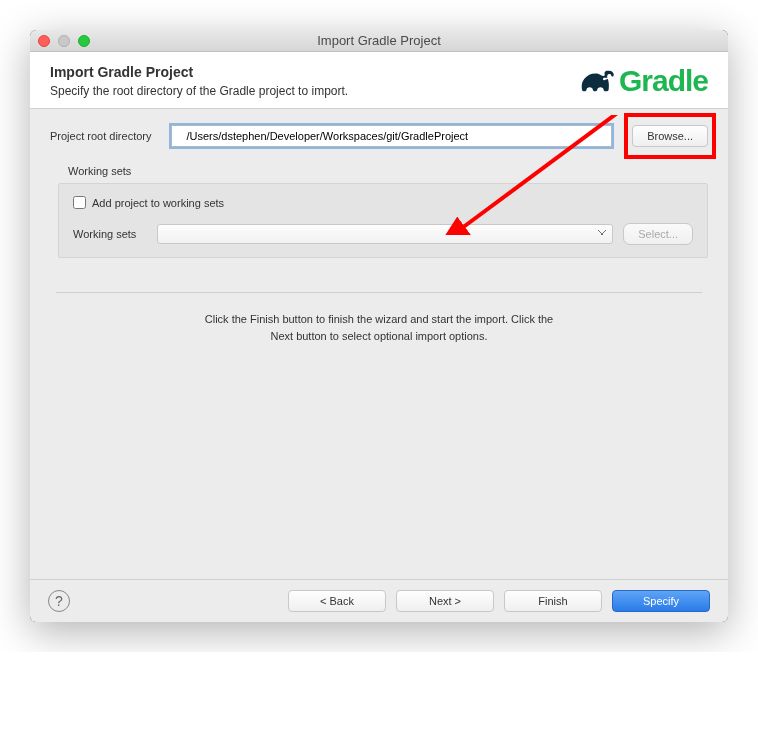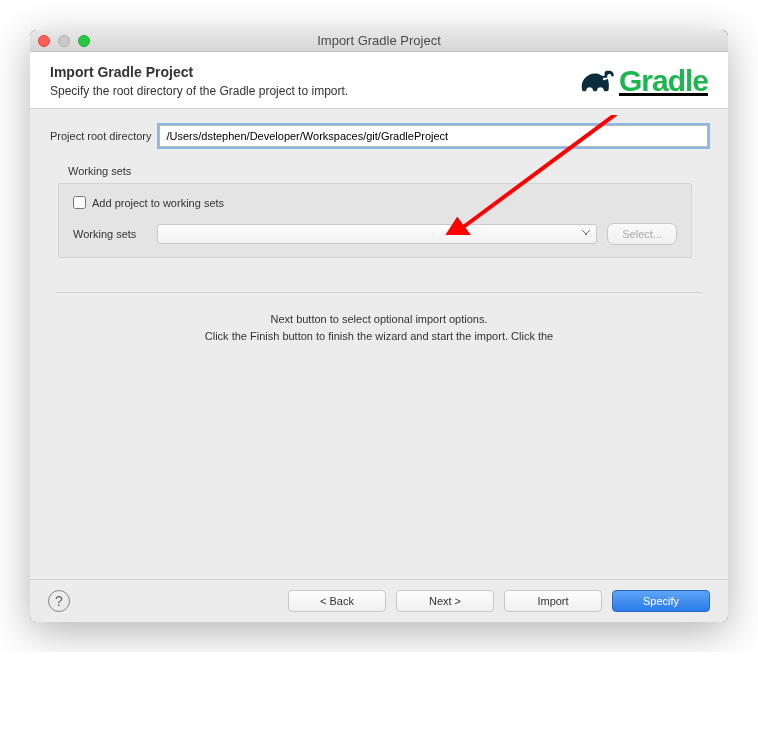--- a/index.html
+++ b/index.html
@@ -60,50 +60,49 @@
     }
     .header-text p {
       font-size: 12px;
       color: #333;
       text-align: right;
     }
     .gradle-logo {
       display: flex;
       align-items: center;
       gap: 4px;
-      text-decoration: underline;
     }
     .gradle-logo svg { width: 38px; height: 30px; }
     .gradle-logo span {
       font-size: 30px;
       font-weight: 700;
       color: #1eb650;
       letter-spacing: -1px;
     }
     .content {
       background: #ececec;
       padding: 16px 20px 0 20px;
       min-height: 470px;
       position: relative;
     }
     .field-row {
       display: flex;
       align-items: center;
-      gap: 8px;
+      gap: 20px;
       margin-bottom: 18px;
     }
     .field-label {
       font-size: 11px;
       color: #333;
       white-space: nowrap;
     }
     .text-input {
       flex: 1;
       height: 22px;
-      padding: 2px 6px;
+      padding: 2px 14px;
       font-size: 11px;
       border: 1px solid #b8b8b8;
       outline: 2.5px solid #8bb6e8;
       background: #fff;
       font-family: inherit;
     }
     .btn {
       height: 22px;
       padding: 0 14px;
       font-size: 11px;
@@ -127,21 +126,21 @@
       margin-left: 18px;
       margin-bottom: 6px;
       display: block;
     }
     .ws-panel {
       background: #e4e4e4;
       border: 1px solid #d4d4d4;
       border-radius: 2px;
       padding: 12px 14px;
       margin-left: 8px;
-      margin-right: 16px;
+      margin-right: 0;
     }
     .checkbox-row {
       display: flex;
       align-items: center;
       gap: 6px;
       margin-bottom: 14px;
     }
     .checkbox-row input { width: 13px; height: 13px; }
     .checkbox-row label { font-size: 11px; color: #333; }
     .ws-select-row {
@@ -255,47 +254,50 @@
         <marker id="ah" markerWidth="10" markerHeight="10" refX="2" refY="3" orient="auto">
           <path d="M0,0 L0,6 L8,3 z" fill="#ff0000"></path>
         </marker>
       </defs>
       <line x1="210" y1="-4" x2="48" y2="116" stroke="#ff0000" stroke-width="4" marker-end="url(#ah)"></line>
     </svg>
 
     <div class="field-row">
       <span class="field-label">Project root directory</span>
       <input class="text-input" type="text" value="/Users/dstephen/Developer/Workspaces/git/GradleProject" style="">
+      <div class="browse-highlight">
+        <button class="btn">Browse...</button>
+      </div>
     </div>
 
     <div class="working-sets">
       <span class="ws-label">Working sets</span>
       <div class="ws-panel">
         <div class="checkbox-row">
           <input type="checkbox" id="cb1" style="">
           <label for="cb1">Add project to working sets</label>
         </div>
         <div class="ws-select-row">
           <span class="field-label">Working sets</span>
           <div class="select"></div>
           <button class="btn btn-disabled">Select...</button>
         </div>
       </div>
     </div>
 
     <hr class="divider">
 
     <div class="hint">
+      <div>Click the Finish button to finish the wizard and start the import. Click the</div>
       <div>Next button to select optional import options.</div>
-      <div>Click the Finish button to finish the wizard and start the import. Click the</div>
     </div>
   </div>
 
   <div class="footer">
     <div class="help-icon">
       <span>?</span>
     </div>
     <button class="btn">&lt; Back</button>
     <button class="btn">Next &gt;</button>
-    <button class="btn">Import</button>
+    <button class="btn">Finish</button>
     <button class="btn btn-primary">Specify</button>
   </div>
 </div>
 
 </body></html>

